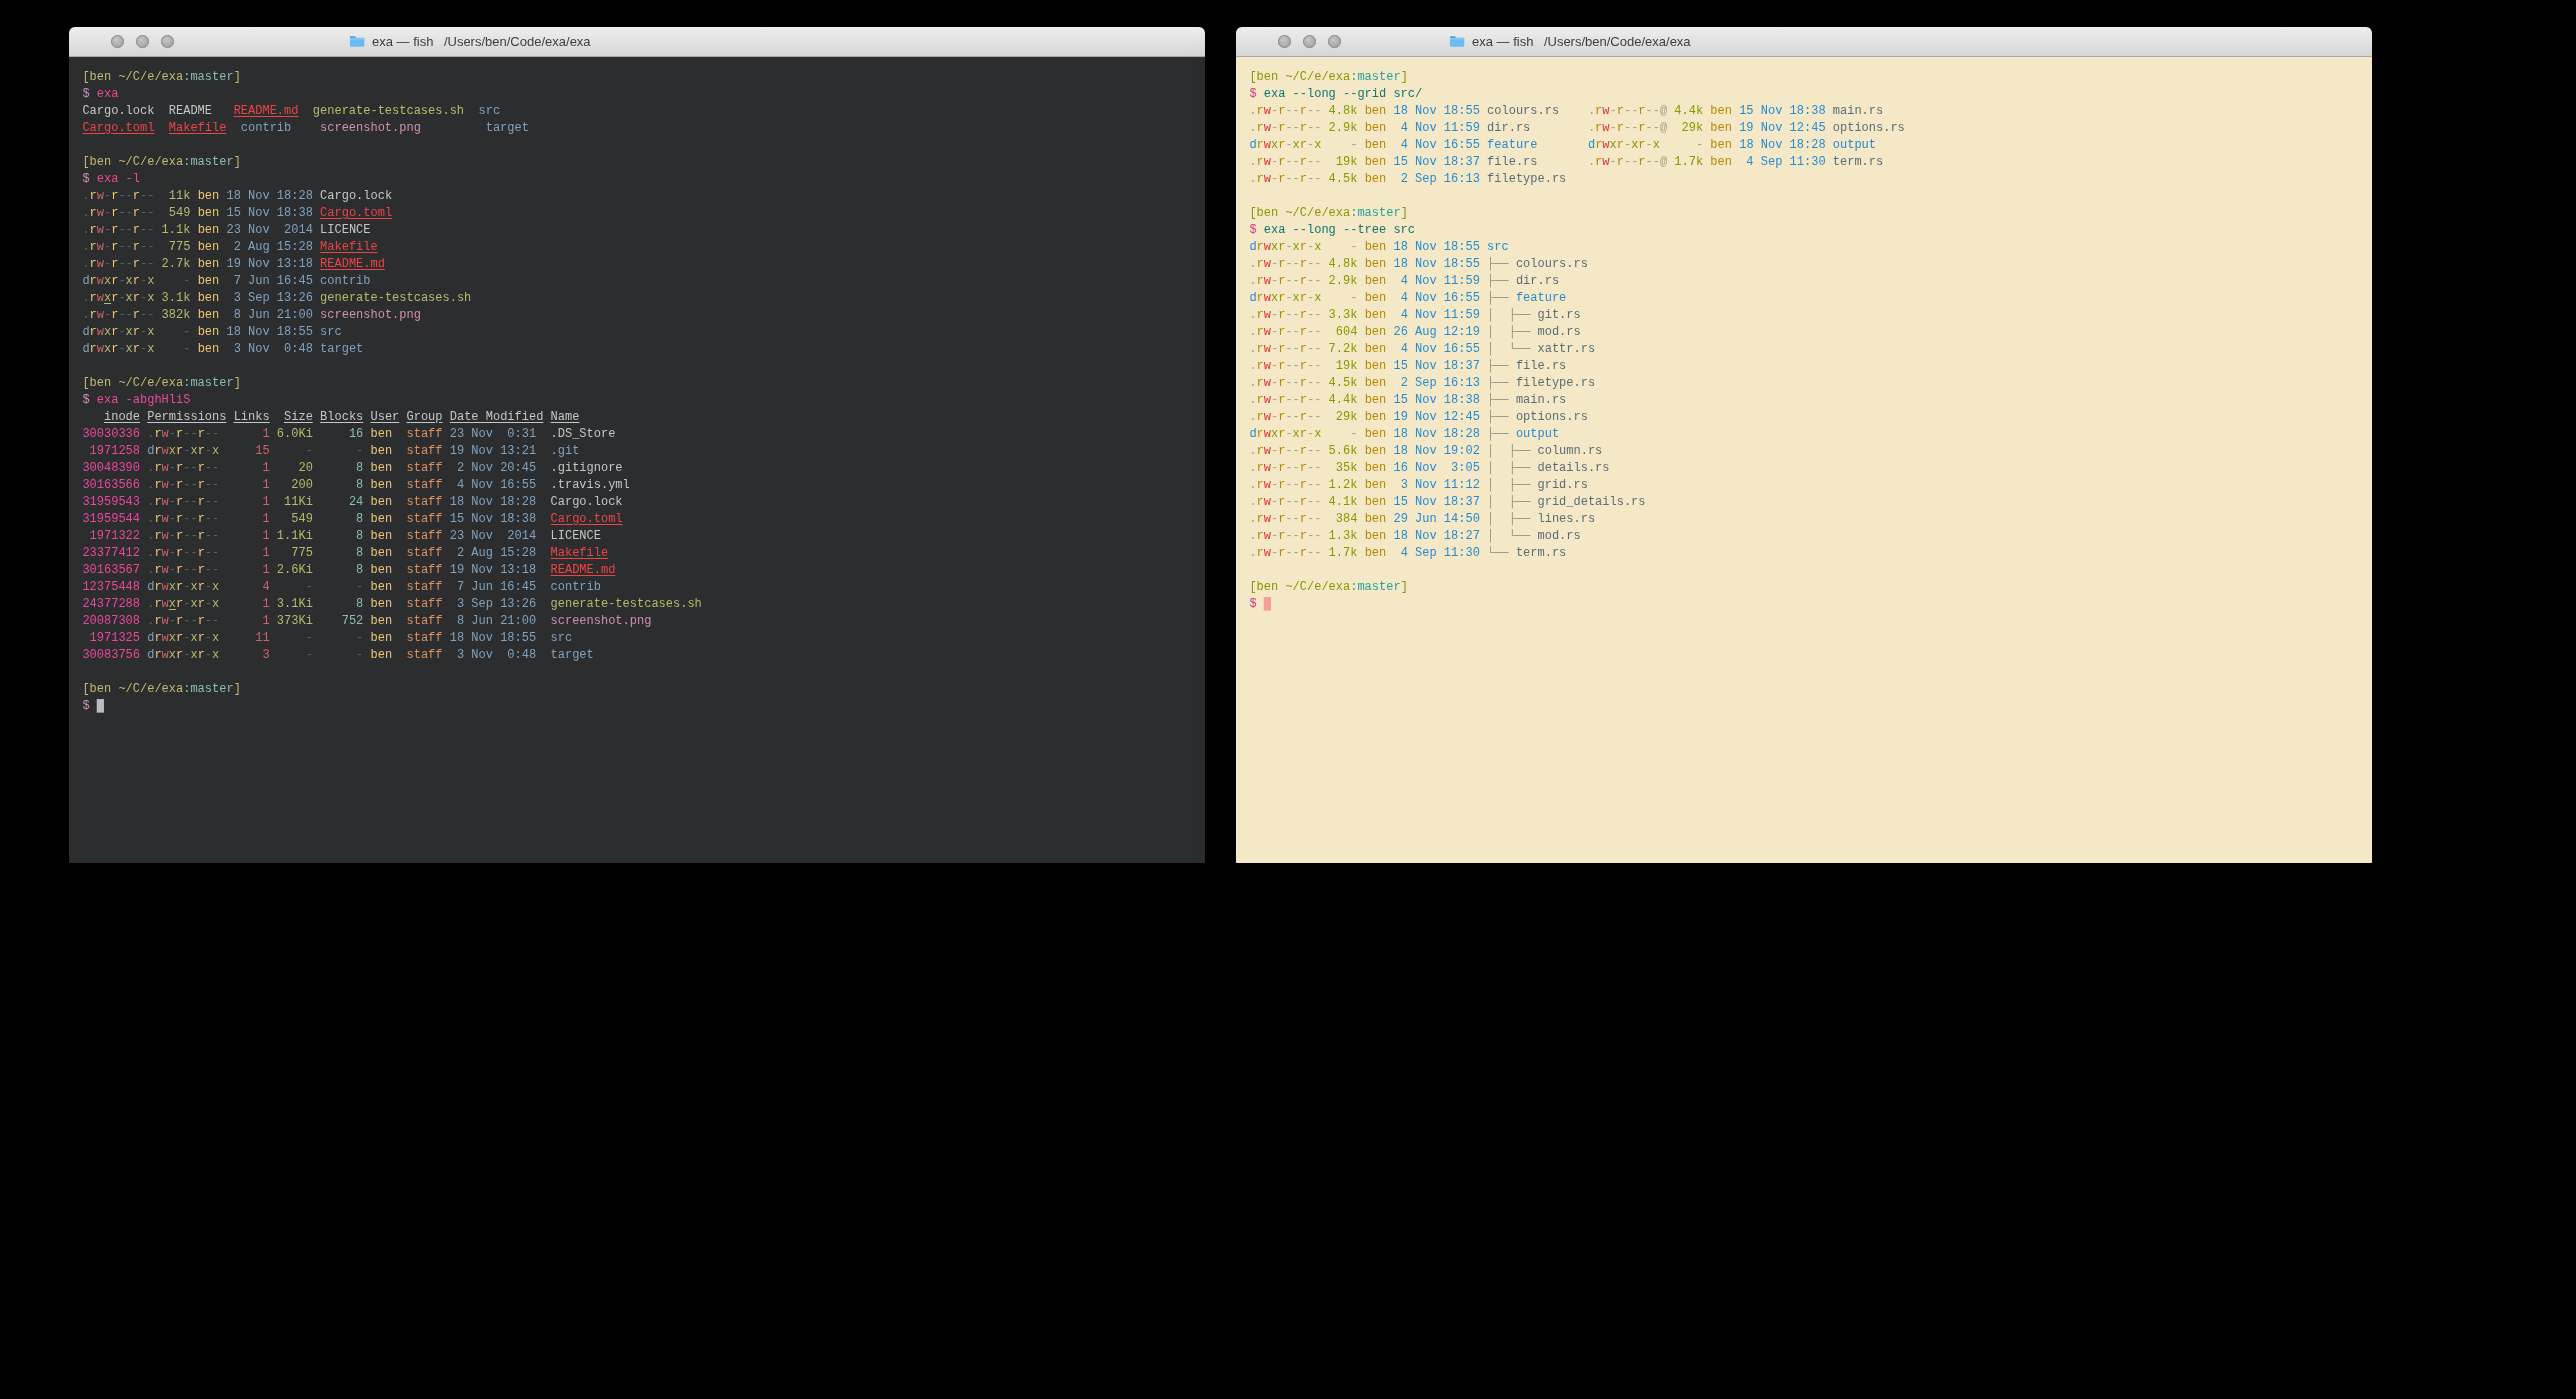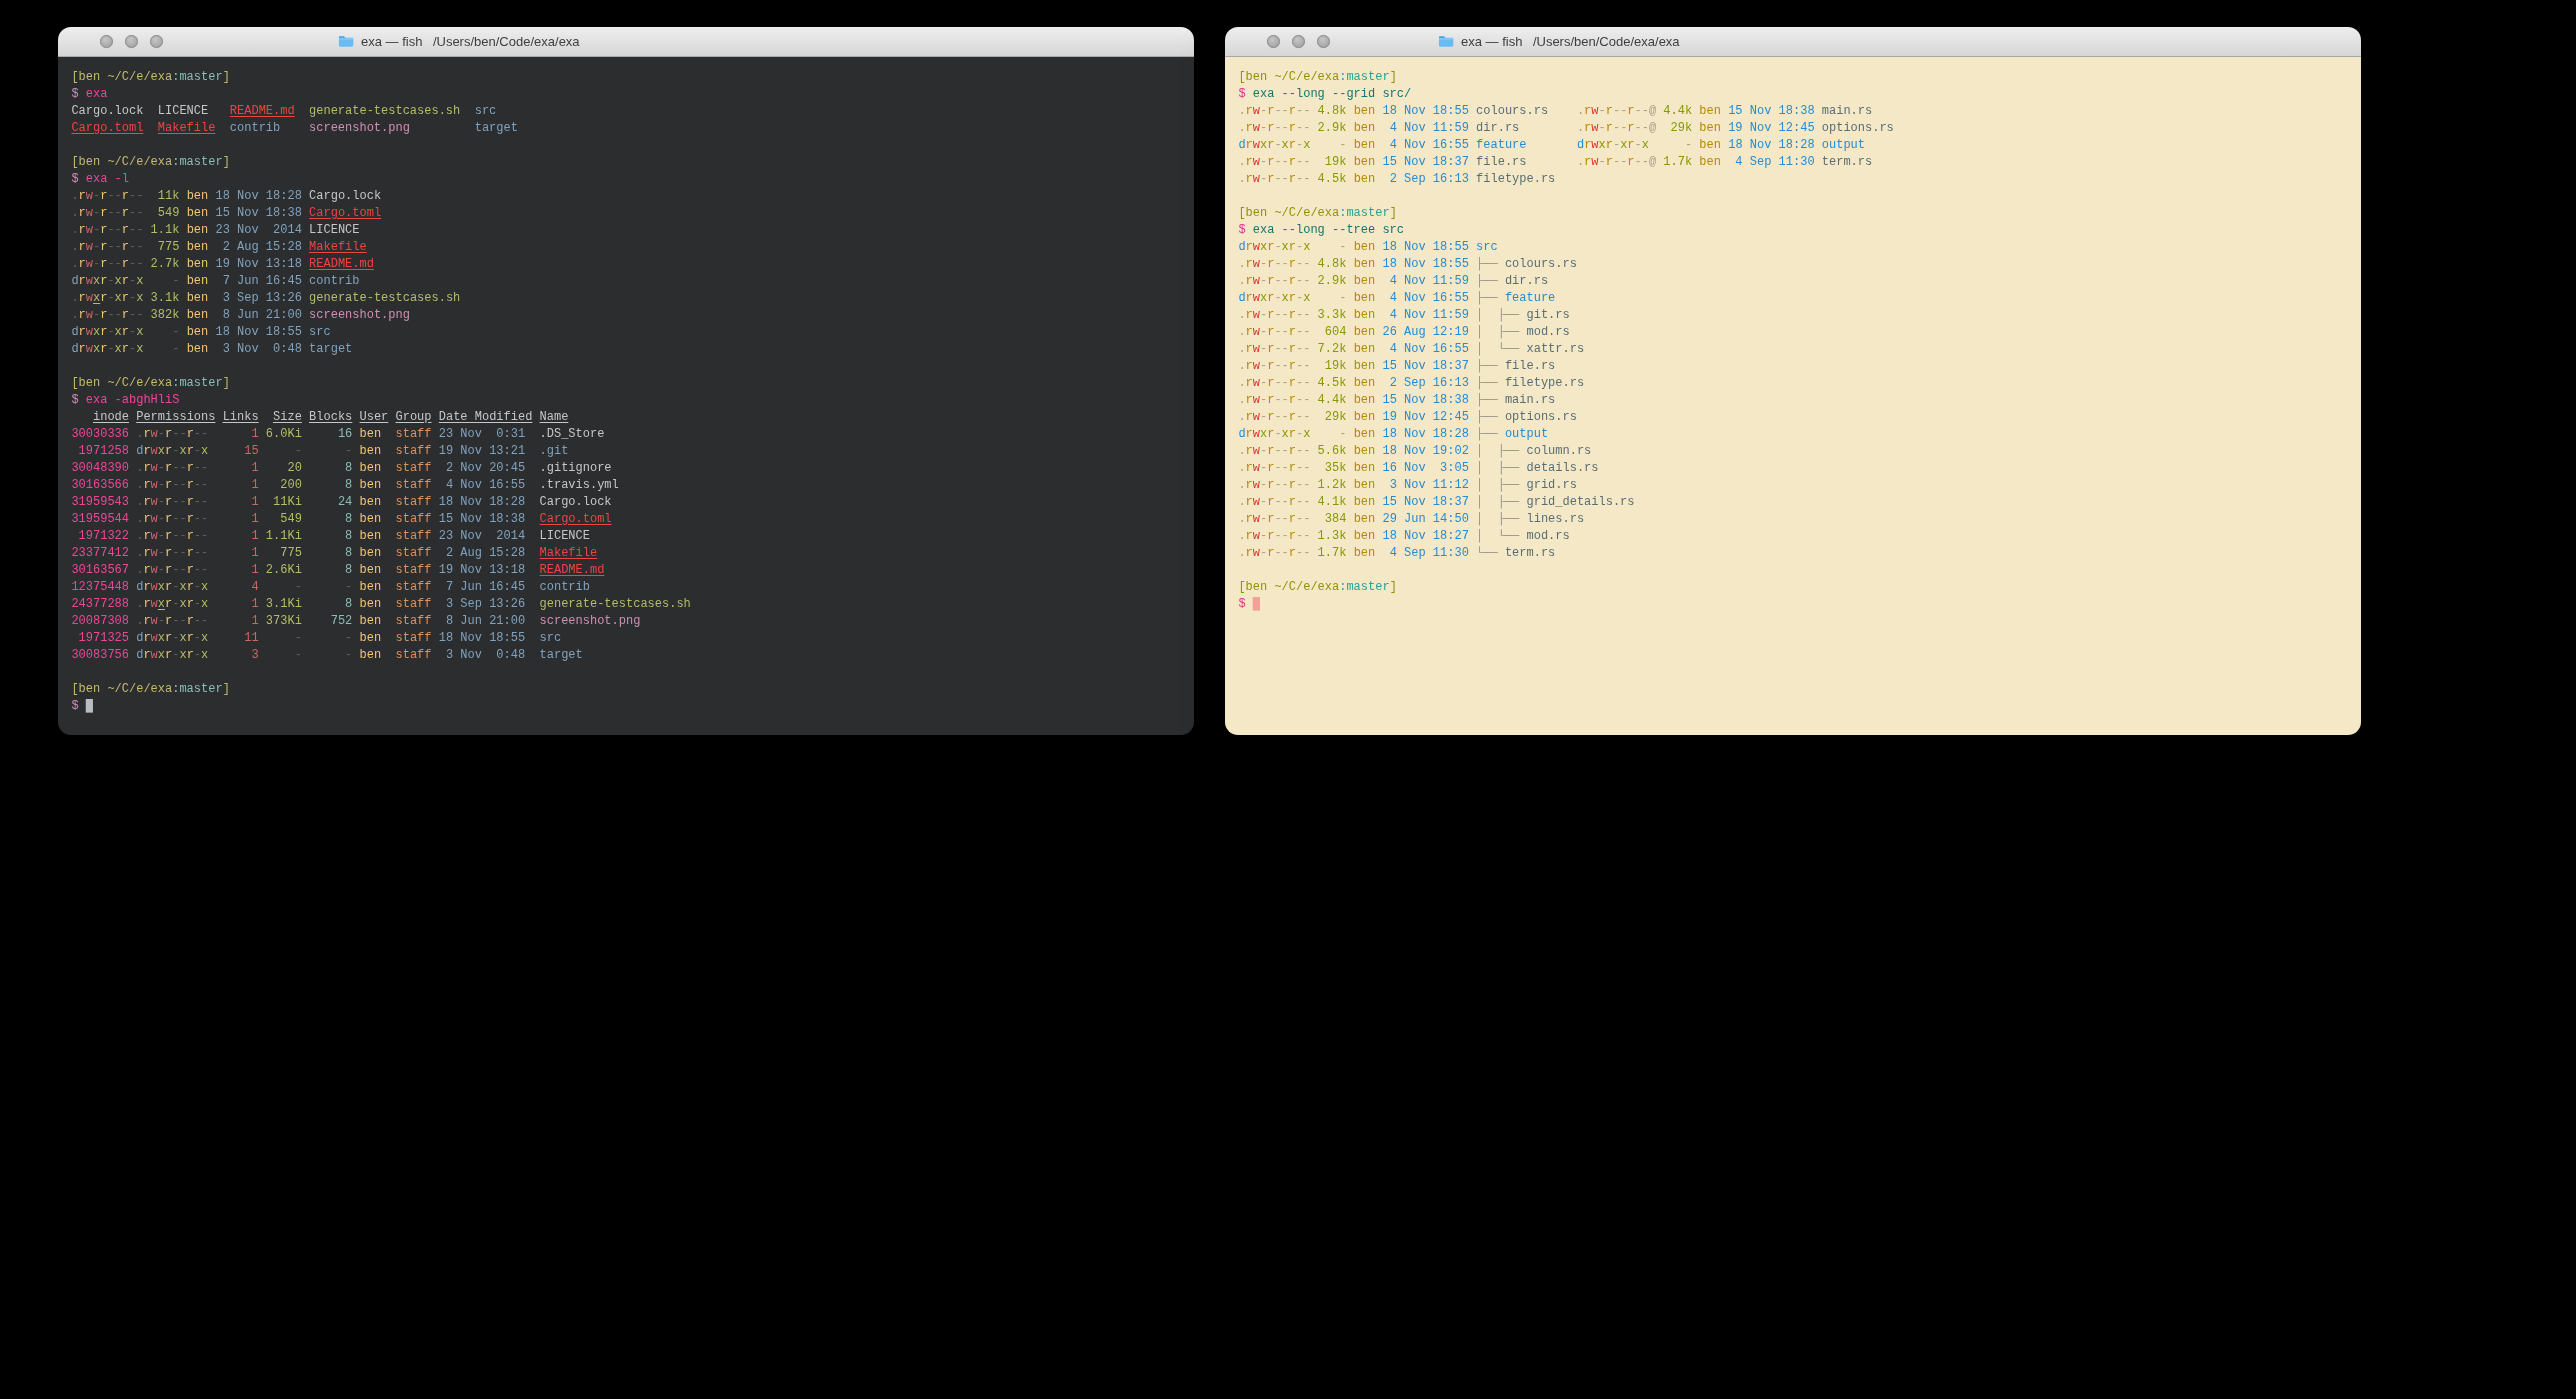--- a/index.html
+++ b/index.html
@@ -1,19 +1,19 @@
 <!DOCTYPE html>
 <html><head>
 <meta charset="utf-8">
 <style>
   html,body{margin:0;padding:0;background:#000;}
   body{width:2576px;height:1400px;position:relative;overflow:hidden;
        font-family:"Liberation Sans", sans-serif;}
-  .window{position:absolute;width:1136px;height:708px;border-radius:13px;
-          box-shadow:0 17px 38px rgba(0,0,0,.65);overflow:hidden;}
+  .window{position:absolute;width:1136px;height:836px;border-radius:1px;
+          box-shadow:0 17px 38px rgba(0,0,0,.65);overflow:hidden;margin-left:11px;}
   .titlebar{height:29px;background:linear-gradient(#EEEEEE,#D6D6D6);
             border-bottom:1px solid #A9A9A9;position:relative;
             border-radius:5.8px 5.8px 0 0;}
   .lights{position:absolute;left:42px;top:0;height:100%;display:flex;
           align-items:center;gap:12.5px;}
   .light{width:12.5px;height:12.5px;border-radius:50%;
          background:radial-gradient(circle at 40% 35%,#C6C6C6,#9B9B9B);
          border:1px solid #868686;box-sizing:border-box;display:inline-block;}
   .title{position:absolute;top:0;height:100%;display:flex;align-items:center;
          gap:6.7px;font-size:13px;color:#3E3E3E;white-space:nowrap;}
@@ -69,21 +69,21 @@
         <rect x="1" y="2.8" width="15" height="9.4" rx="1.2" fill="#6ABBF2"></rect>
         <rect x="1" y="3.6" width="15" height="1" fill="#8FD0FA"></rect>
       </svg>
       <span class="t-main">exa — fish</span>
       <span class="t-path">/Users/ben/Code/exa/exa</span>
     </div>
   </div>
   <div class="term">
       <div class="tline"><span class="c-py">[ben ~/C/e/exa</span><span class="c-c">:master</span><span class="c-py">]</span></div>
       <div class="tline"><span class="c-m">$ </span><span class="c-p">exa</span></div>
-      <div class="tline"><span class="c-fg">Cargo.lock  LICENCE   </span><span class="c-yu">README.md</span><span class="c-fg">  </span><span class="c-g">generate-testcases.sh</span><span class="c-fg">  </span><span class="c-b">src</span></div>
+      <div class="tline"><span class="c-fg">Cargo.lock  README   </span><span class="c-yu">README.md</span><span class="c-fg">  </span><span class="c-g">generate-testcases.sh</span><span class="c-fg">  </span><span class="c-b">src</span></div>
       <div class="tline"><span class="c-yu">Cargo.toml</span><span class="c-fg">  </span><span class="c-yu">Makefile</span><span class="c-fg">  </span><span class="c-b">contrib</span><span class="c-fg">    </span><span class="c-m">screenshot.png</span><span class="c-fg">         </span><span class="c-b">target</span></div>
       <div class="tline">&nbsp;</div>
       <div class="tline"><span class="c-py">[ben ~/C/e/exa</span><span class="c-c">:master</span><span class="c-py">]</span></div>
       <div class="tline"><span class="c-m">$ </span><span class="c-p">exa -l</span></div>
       <div class="tline"><span class="c-d">.</span><span class="c-y">r</span><span class="c-r">w</span><span class="c-d">-</span><span class="c-y">r</span><span class="c-d">-</span><span class="c-d">-</span><span class="c-y">r</span><span class="c-d">-</span><span class="c-d">-</span><span class="c-g">  11k</span><span class="c-y"> ben</span><span class="c-b"> 18 Nov 18:28</span><span class="c-fg"> Cargo.lock</span></div>
       <div class="tline"><span class="c-d">.</span><span class="c-y">r</span><span class="c-r">w</span><span class="c-d">-</span><span class="c-y">r</span><span class="c-d">-</span><span class="c-d">-</span><span class="c-y">r</span><span class="c-d">-</span><span class="c-d">-</span><span class="c-g">  549</span><span class="c-y"> ben</span><span class="c-b"> 15 Nov 18:38</span><span class="c-fg"> </span><span class="c-yu">Cargo.toml</span></div>
       <div class="tline"><span class="c-d">.</span><span class="c-y">r</span><span class="c-r">w</span><span class="c-d">-</span><span class="c-y">r</span><span class="c-d">-</span><span class="c-d">-</span><span class="c-y">r</span><span class="c-d">-</span><span class="c-d">-</span><span class="c-g"> 1.1k</span><span class="c-y"> ben</span><span class="c-b"> 23 Nov  2014</span><span class="c-fg"> LICENCE</span></div>
       <div class="tline"><span class="c-d">.</span><span class="c-y">r</span><span class="c-r">w</span><span class="c-d">-</span><span class="c-y">r</span><span class="c-d">-</span><span class="c-d">-</span><span class="c-y">r</span><span class="c-d">-</span><span class="c-d">-</span><span class="c-g">  775</span><span class="c-y"> ben</span><span class="c-b">  2 Aug 15:28</span><span class="c-fg"> </span><span class="c-yu">Makefile</span></div>
       <div class="tline"><span class="c-d">.</span><span class="c-y">r</span><span class="c-r">w</span><span class="c-d">-</span><span class="c-y">r</span><span class="c-d">-</span><span class="c-d">-</span><span class="c-y">r</span><span class="c-d">-</span><span class="c-d">-</span><span class="c-g"> 2.7k</span><span class="c-y"> ben</span><span class="c-b"> 19 Nov 13:18</span><span class="c-fg"> </span><span class="c-yu">README.md</span></div>
       <div class="tline"><span class="c-b">d</span><span class="c-y">r</span><span class="c-r">w</span><span class="c-g">x</span><span class="c-y">r</span><span class="c-d">-</span><span class="c-g">x</span><span class="c-y">r</span><span class="c-d">-</span><span class="c-g">x</span><span class="c-d">    -</span><span class="c-y"> ben</span><span class="c-b">  7 Jun 16:45</span><span class="c-fg"> </span><span class="c-b">contrib</span></div>

